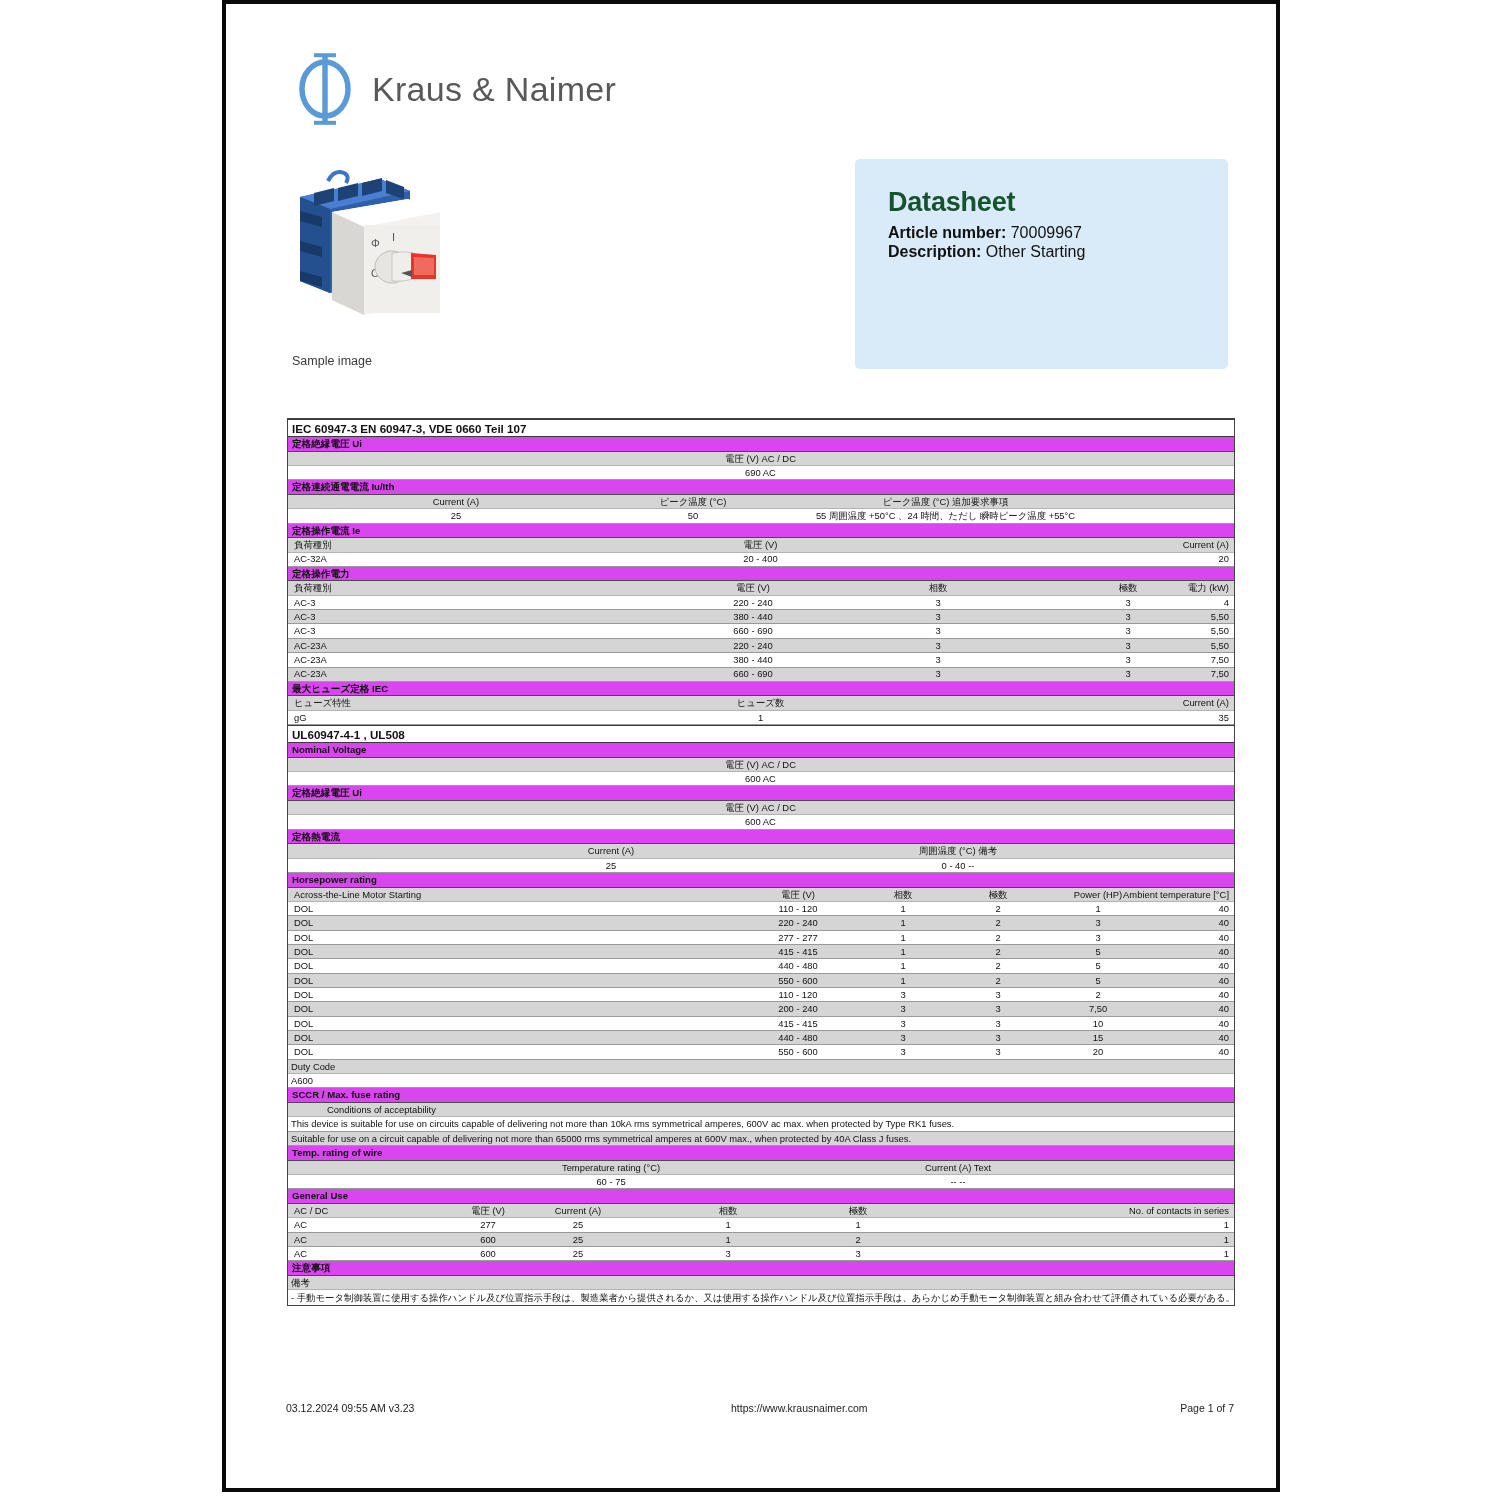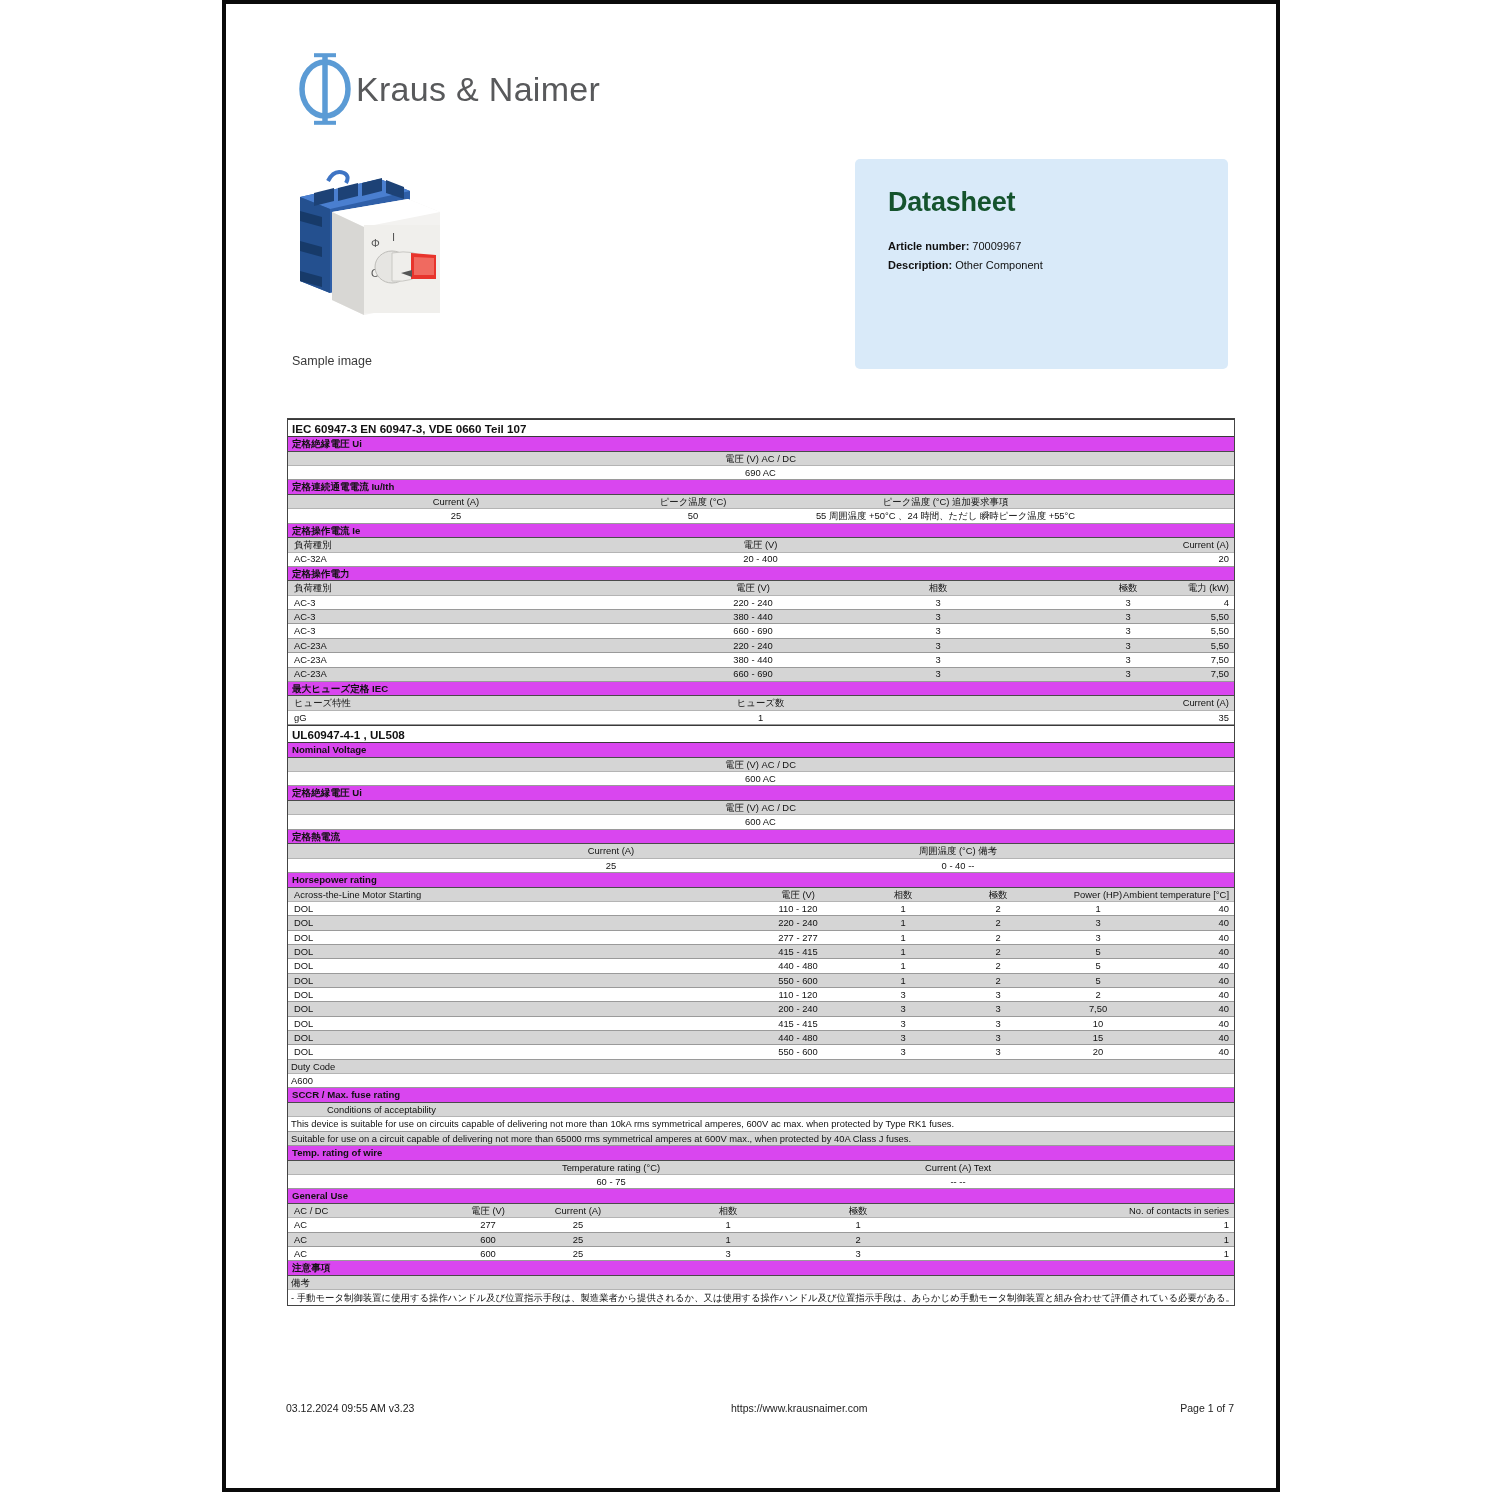--- a/index.html
+++ b/index.html
@@ -30,20 +30,21 @@
     height: 100%;
   }
 
   
   .brand {
     position: absolute;
     left: 68px;
     top: 48px;
     display: flex;
     align-items: center;
+    gap: 16px;
   }
   .brand-logo { width: 62px; height: 74px; display:block; }
   .brand-name {
     font-size: 34px;
     color: #58595b;
     letter-spacing: 0.3px;
     font-weight: 400;
     white-space: nowrap;
   }
 
@@ -76,22 +77,22 @@
     left: 33px;
     top: 28px;
     font-size: 27px;
     font-weight: 700;
     color: #14532d;
     letter-spacing: -0.2px;
   }
   .ds-meta {
     position: absolute;
     left: 33px;
-    top: 78px;
-    font-size: 11px;
+    top: 64px;
+    font-size: 16px;
     line-height: 19px;
     color: #111;
   }
   .ds-meta b { font-weight: 700; }
 
   
   .spec-table {
     position: absolute;
     left: 61px;
     top: 414px;
@@ -225,21 +226,21 @@
 
   <div class="ds-box">
     <div class="ds-title">Datasheet</div>
     <div class="ds-meta">
       <div>
         <b>Article number:</b>
         <span>70009967</span>
       </div>
       <div>
         <b>Description:</b>
-        <span>Other Component</span>
+        <span>Other Starting</span>
       </div>
     </div>
   </div>
 
   <div class="spec-table" id="spec-table">
         <div class="row r-std">
           <div class="cell al-l" style="left: 4px; width: 930px;">IEC 60947-3 EN 60947-3, VDE 0660 Teil 107</div>
         </div>
         <div class="row r-group">
           <div class="cell al-l" style="left: 4px; width: 930px;">定格絶縁電圧 Ui</div>

